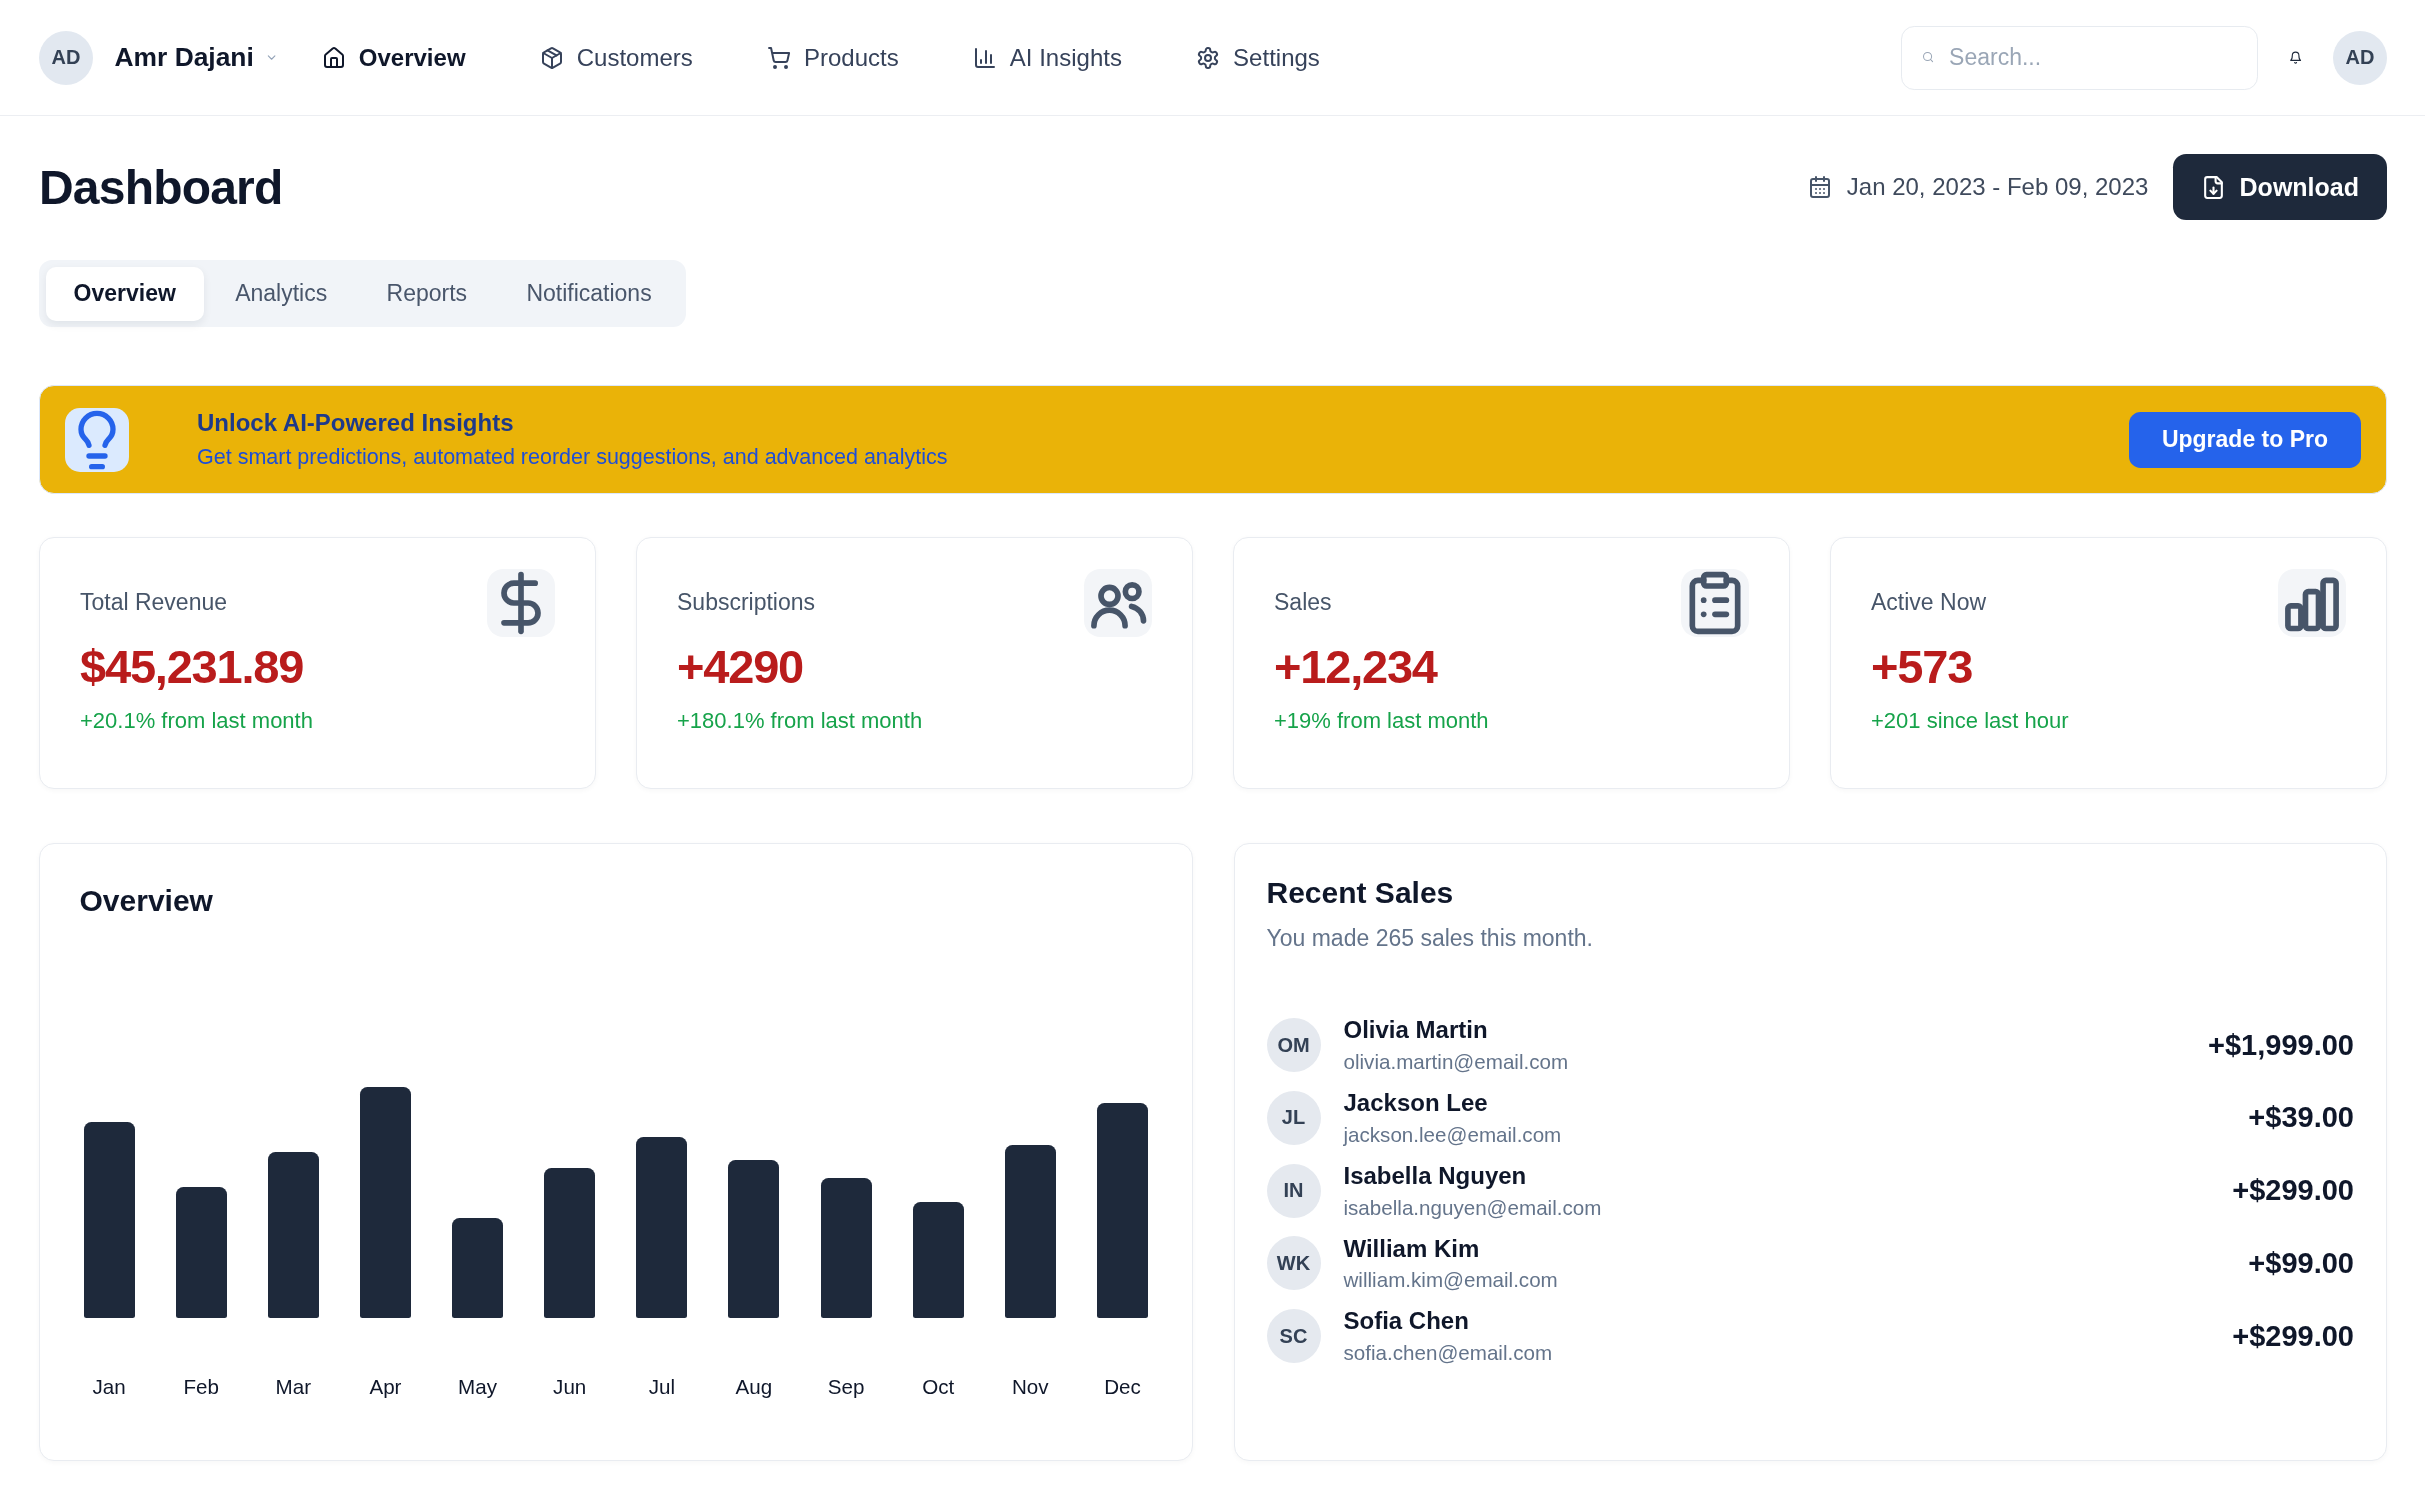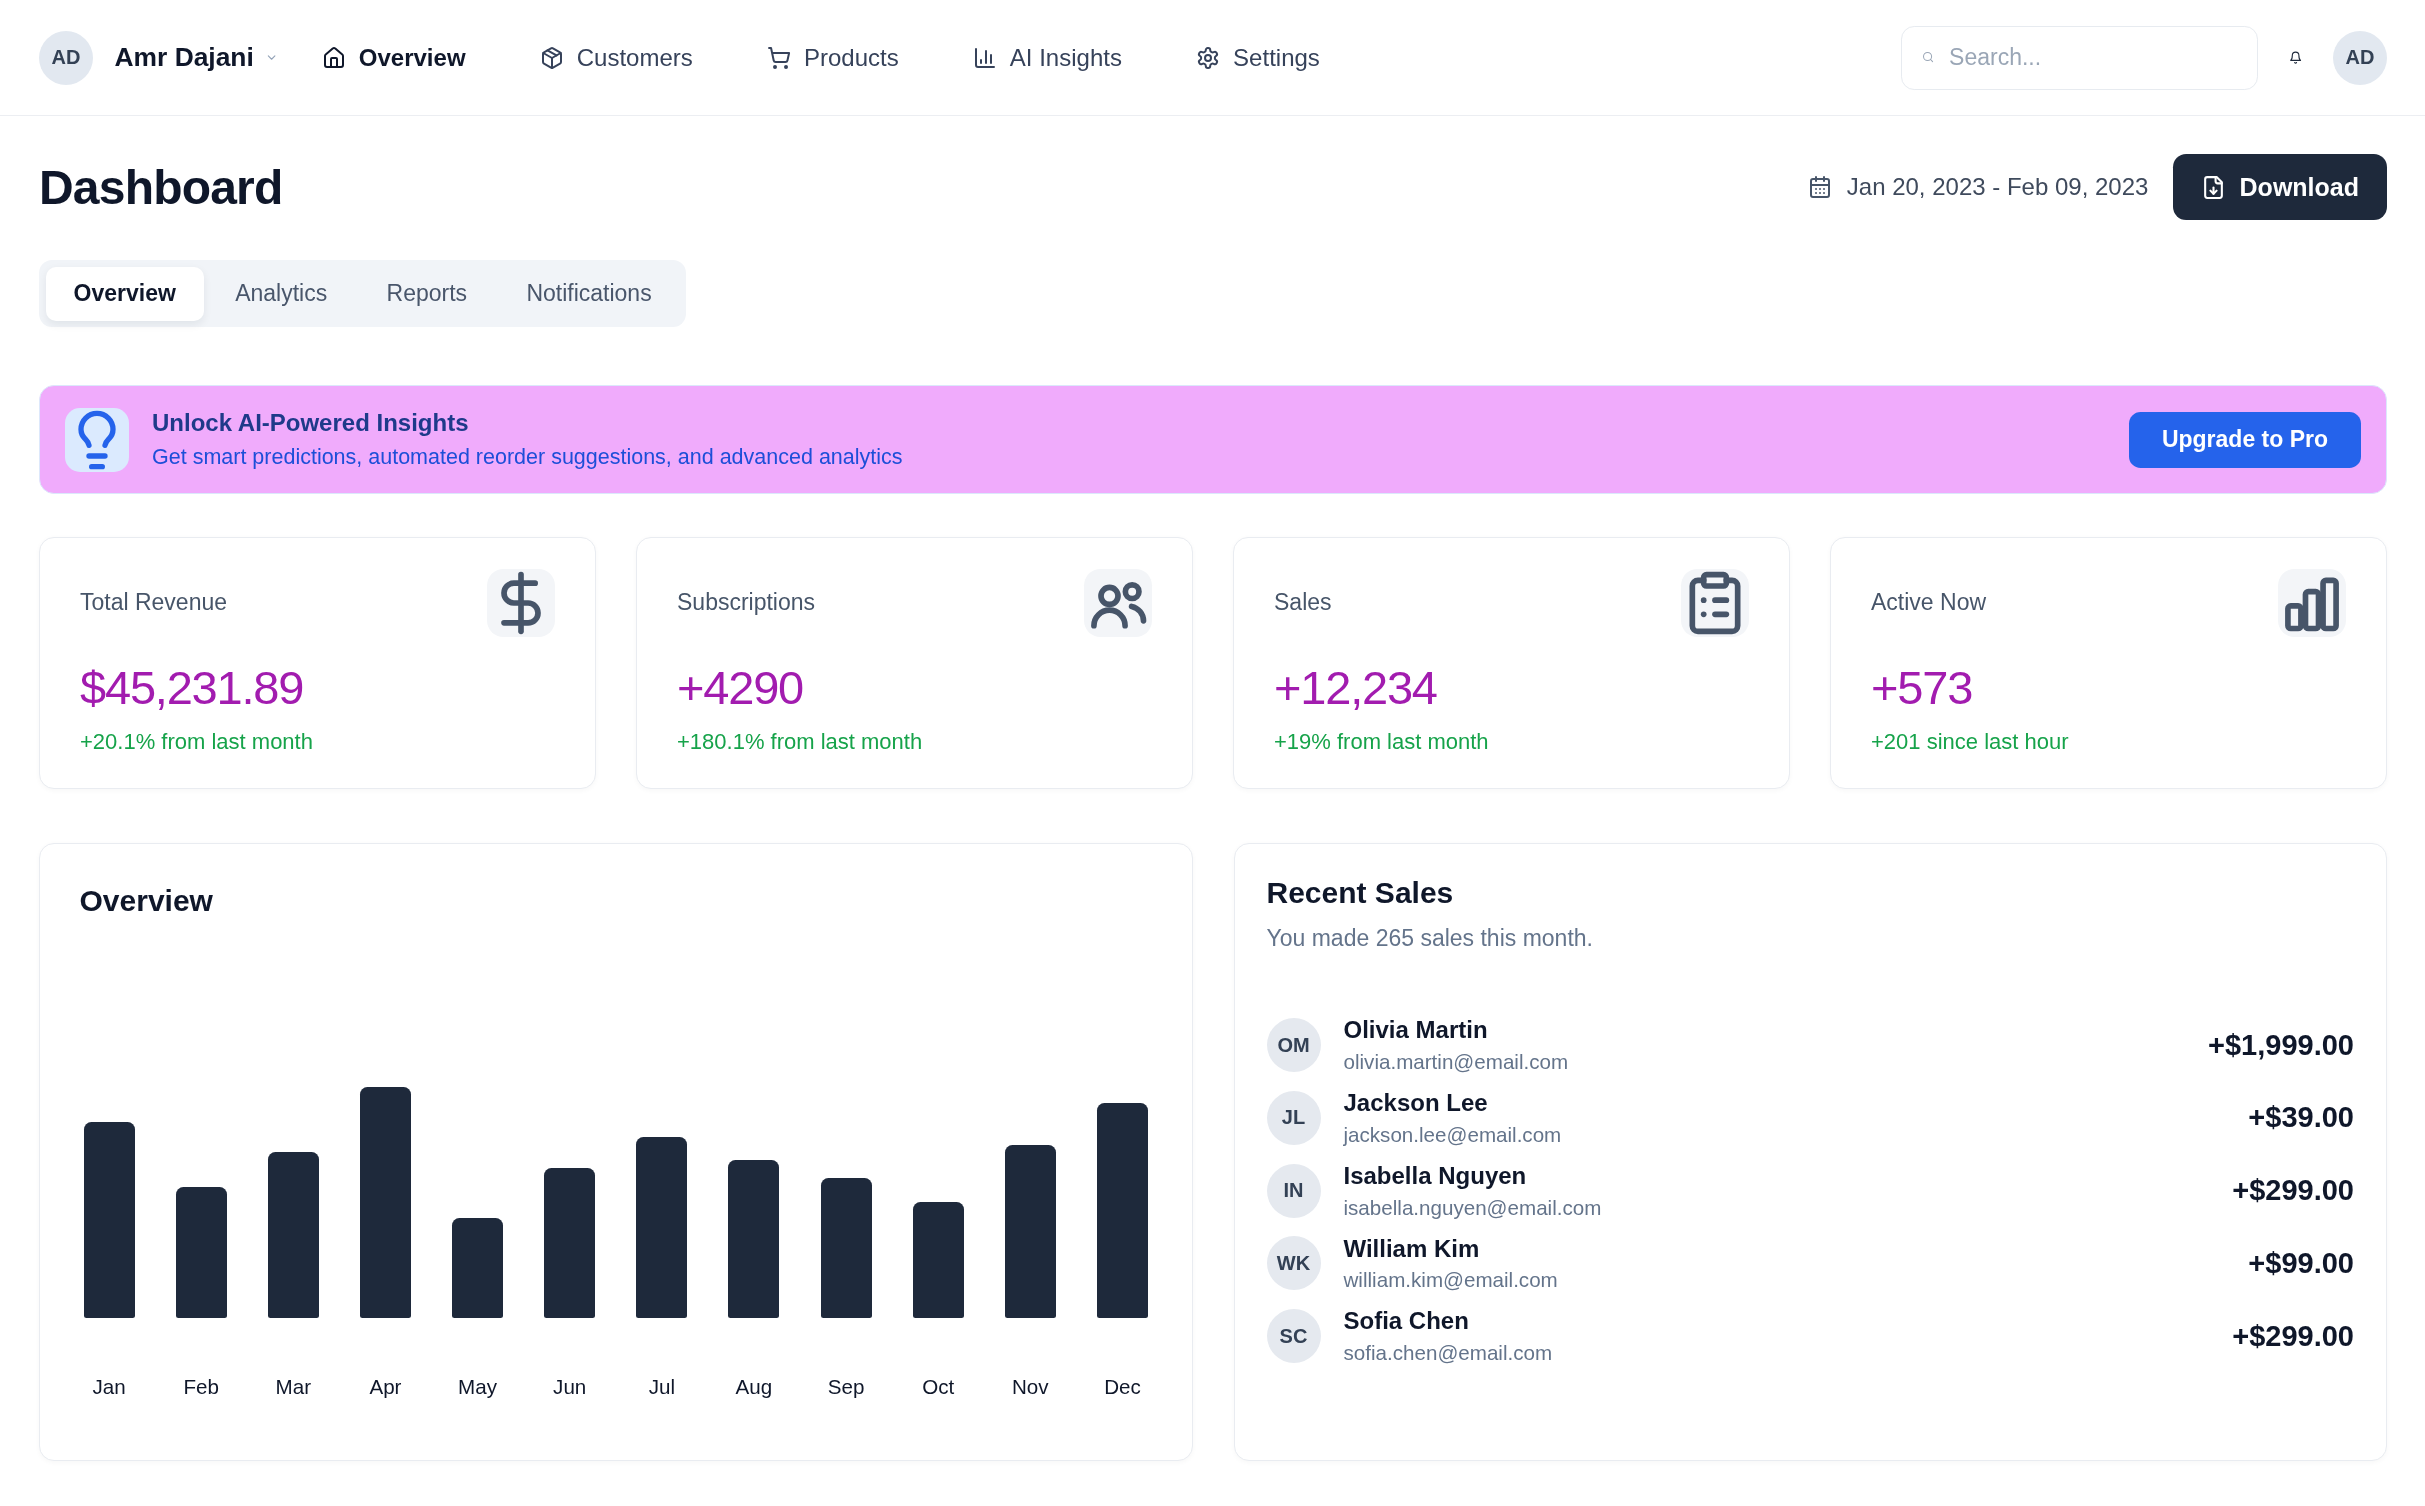--- a/index.html
+++ b/index.html
@@ -69,22 +69,22 @@
   .tabs { display:inline-flex; background:#f1f4f8; border-radius:13.2px; padding:6.6px; gap:3.3px; }
   .tab {
     height:54px; padding:0 28px; display:flex; align-items:center;
     border-radius:10px; font-size:23px; font-weight:500; color:#49566b; cursor:pointer;
   }
   .tab.active { background:#fff; color:#0f172a; font-weight:600; box-shadow:0 3.3px 8.3px rgba(15,23,42,.07); }
 
   
   .banner {
     margin-top:58px; height:109px;
-    background:#f0abfc; border:1.7px solid #dce8fb; border-radius:15px;
-    display:flex; align-items:center; padding:0 25px;
+    background:#eab308; border:1.7px solid #dce8fb; border-radius:15px;
+    display:flex; align-items:center; padding:0 25px;gap:45px;
   }
   .banner-chip {
     width:64px; height:64px; border-radius:15px; background:#dbeafe;
     color:#2563eb; display:flex; align-items:center; justify-content:center; flex:none;
   }
   .banner-chip svg { width:33px; height:33px; }
   .banner-text { margin-left:23px; }
   .banner-title { font-size:24px; font-weight:700; color:#1e3a8a; }
   .banner-sub { font-size:21.5px; font-weight:500; color:#1d4ed8; margin-top:7.4px; }
   .btn-upgrade {
@@ -98,21 +98,21 @@
     height:252px; border:1.7px solid #e9ecf1; border-radius:15px;
     padding:31px 40px; background:#fff; box-shadow:0 1.7px 5px rgba(15,23,42,.03);
   }
   .stat-head { display:flex; align-items:flex-start; justify-content:space-between; }
   .stat-title { font-size:23px; font-weight:500; color:#475569; margin-top:20px; }
   .stat-chip {
     width:68px; height:68px; border-radius:16.5px; background:#f3f5f8;
     color:#475569; display:flex; align-items:center; justify-content:center;
   }
   .stat-chip svg { width:31px; height:31px; }
-  .stat-value { font-size:47px; font-weight:400; letter-spacing:-1.2px; color:#a21caf; margin-top:23px; }
+  .stat-value { font-size:47px; font-weight:700; letter-spacing:-1.2px; color:#b91c1c; margin-top:2px; }
   .stat-delta { font-size:22px; font-weight:500; color:#16a34a; margin-top:14px; }
 
   
   .main-row { margin-top:54px; display:grid; grid-template-columns:1fr 1fr; gap:41px; }
   .panel {
     height:618px; border:1.7px solid #e9ecf1; border-radius:15px;
     background:#fff; box-shadow:0 1.7px 5px rgba(15,23,42,.03);
   }
   .panel-left { padding:40px 23px 36px 23px; display:flex; flex-direction:column; }
   .panel-title { font-size:30px; font-weight:700; color:#0f172a; }

